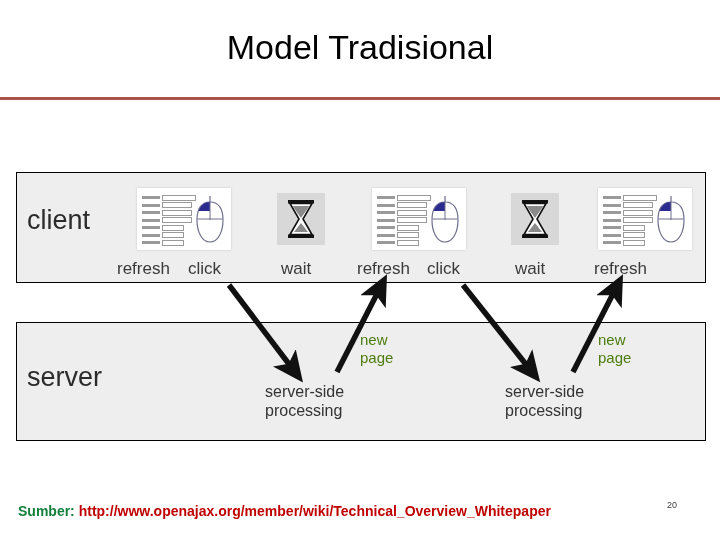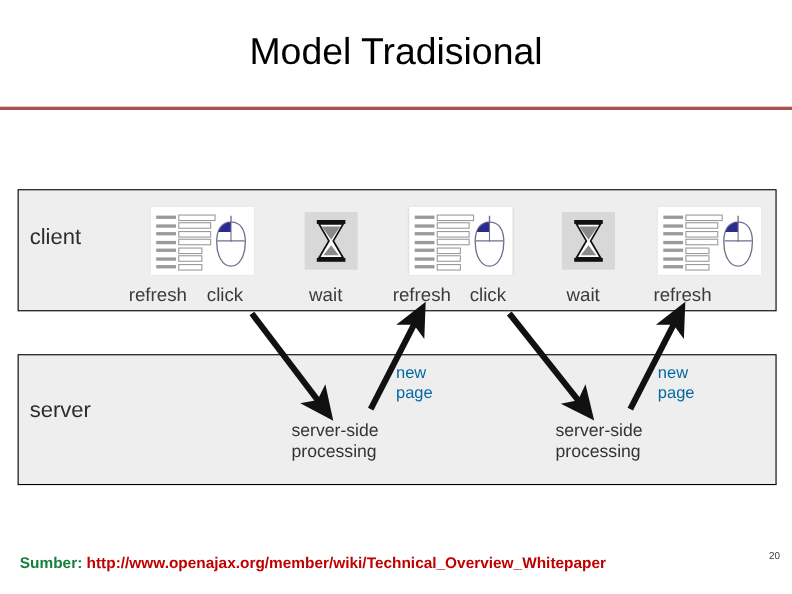--- a/index.html
+++ b/index.html
@@ -53,21 +53,21 @@
     position: absolute;
     background: #eeeeee;
     border: 1px solid #000000;
     box-sizing: border-box;
   }
   .band-client { left: 16px; top: 172px; width: 690px; height: 111px; }
   .band-server { left: 16px; top: 322px; width: 690px; height: 119px; }
 
   .band-label {
     position: absolute;
-    font-size: 20px;
+    font-size: 27px;
     color: #2b2b2b;
     font-weight: 400;
     white-space: nowrap;
   }
   .label-client { left: 27px; top: 205px; }
   .label-server { left: 27px; top: 362px; text-align: center; }
 
   
   .form-card {
     position: absolute;
@@ -131,21 +131,21 @@
     font-size: 16px;
     color: #333333;
     text-align: center;
     line-height: 19px;
     white-space: nowrap;
   }
 
   .newpage-text {
     position: absolute;
     font-size: 15px;
-    color: #0369a1;
+    color: #4d7c0f;
     line-height: 18px;
     white-space: nowrap;
   }
 
   
   .footer {
     position: absolute;
     left: 18px;
     top: 503px;
     font-size: 14px;
@@ -155,21 +155,20 @@
   .footer .sumber { color: #15803d; }
   .footer .url { color: #c00000; }
 
   .page-number {
     position: absolute;
     left: 667px;
     top: 500px;
     font-size: 9px;
     color: #3a3a3a;
     font-weight: normal;
-    margin-left: 32px;
   }
 </style>
 </head>
 <body>
 
 <div class="slide-title">Model Tradisional</div>
 
 <div class="title-rule"></div>
 
 <div class="band band-client"></div>

